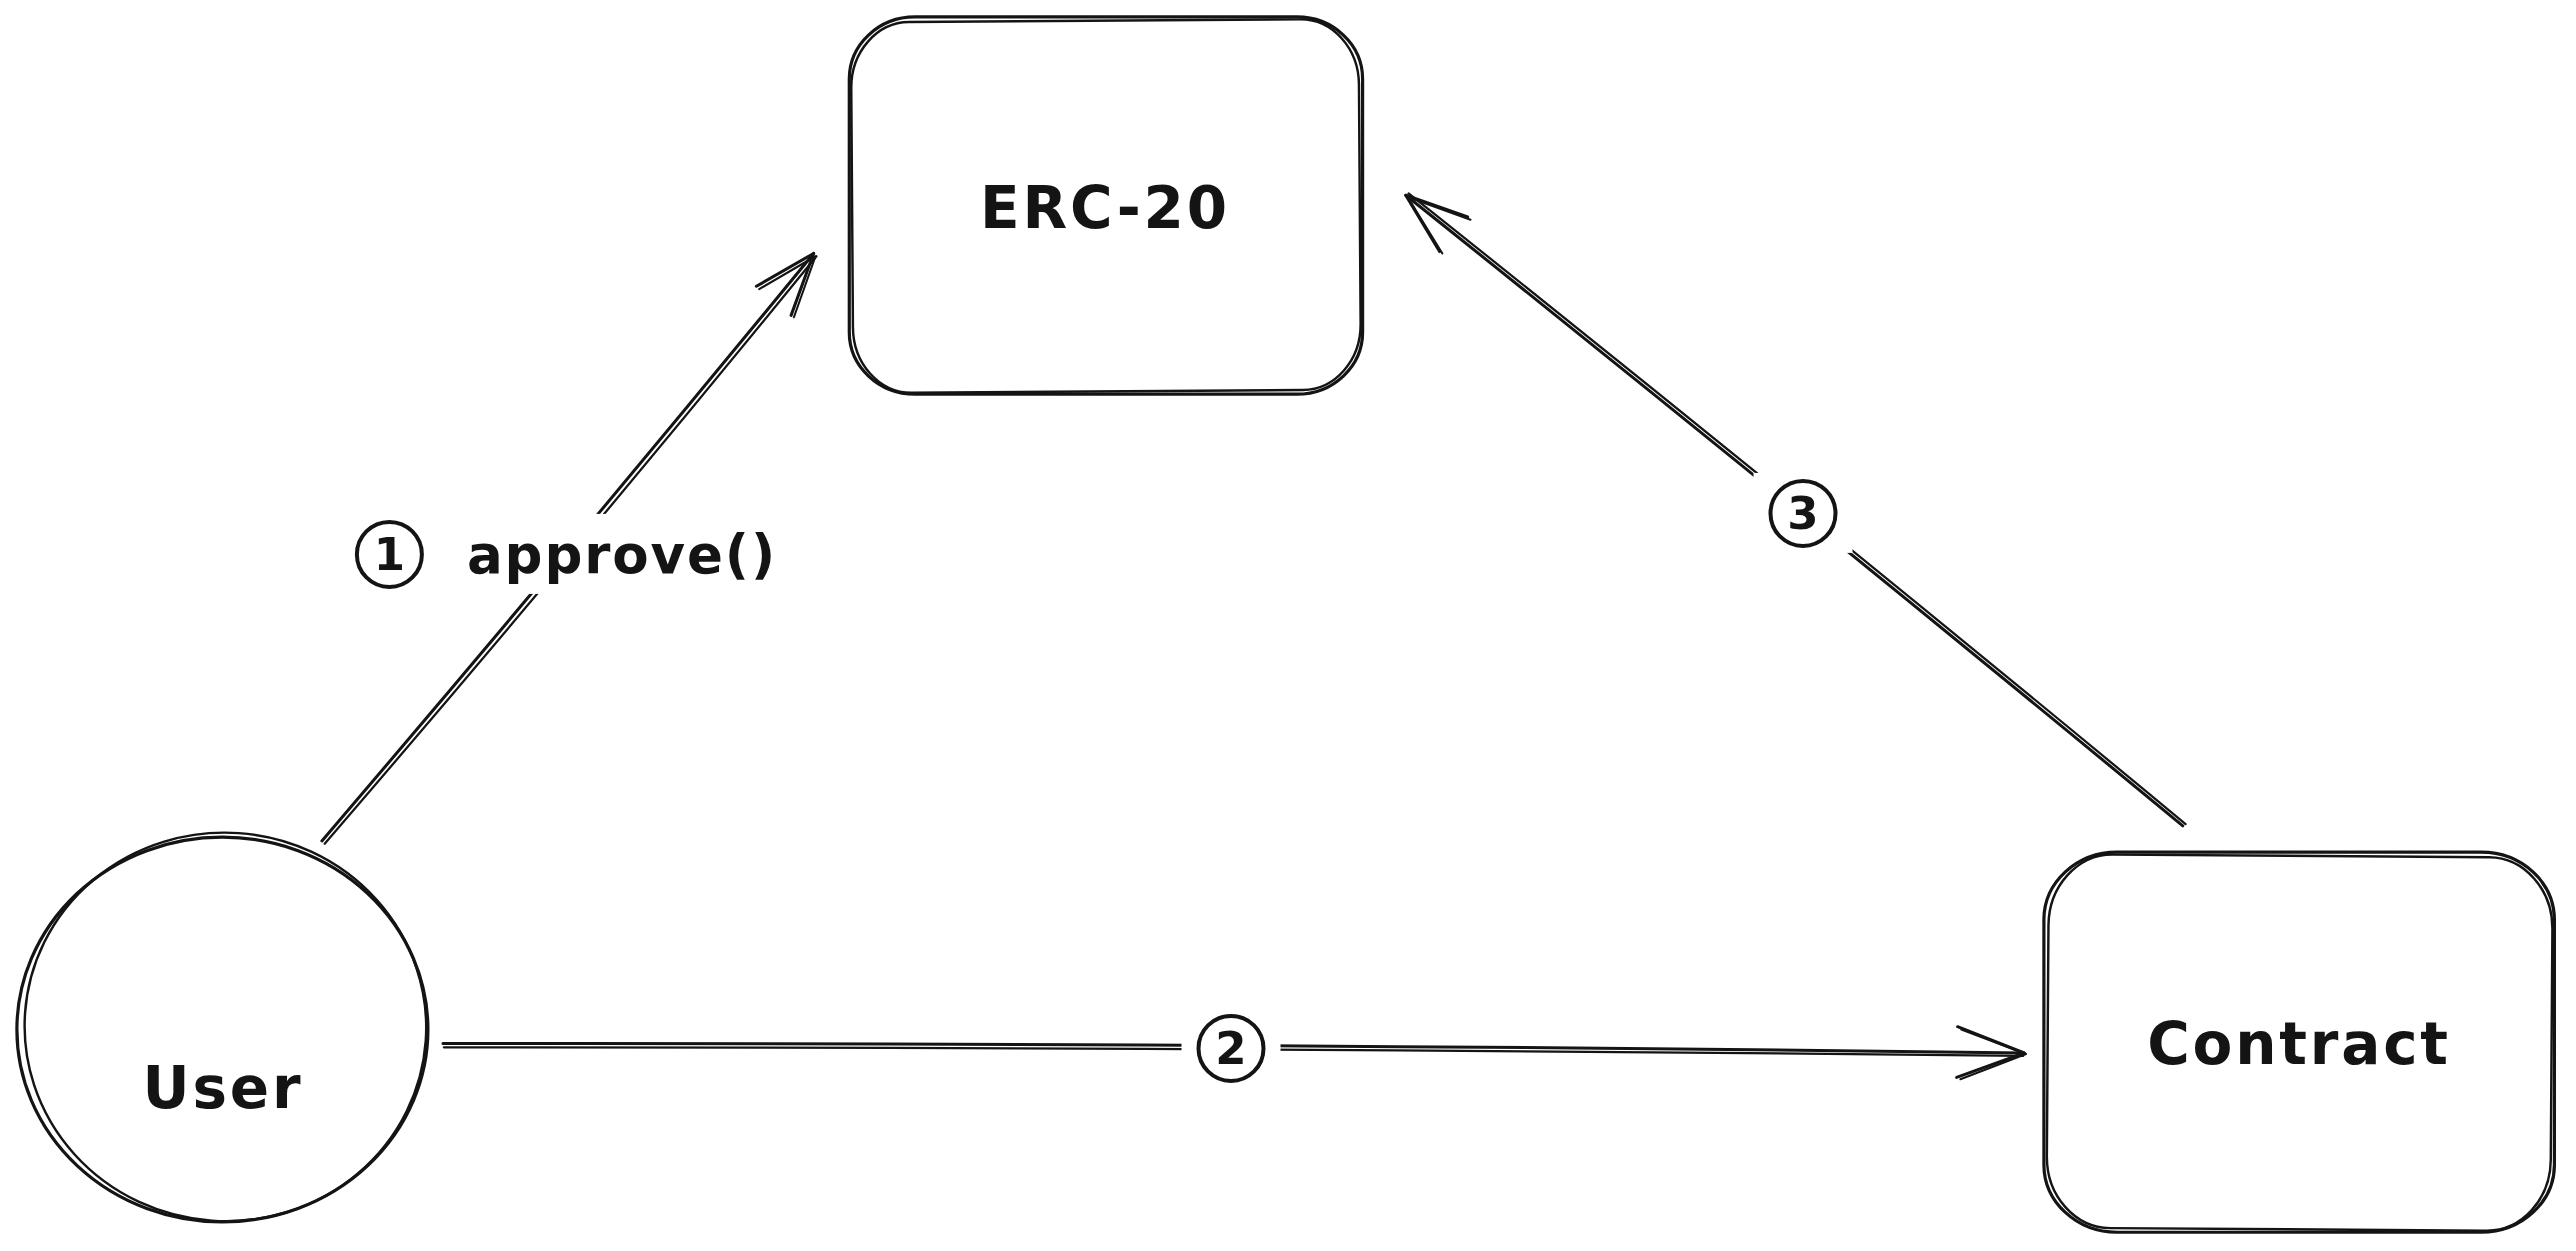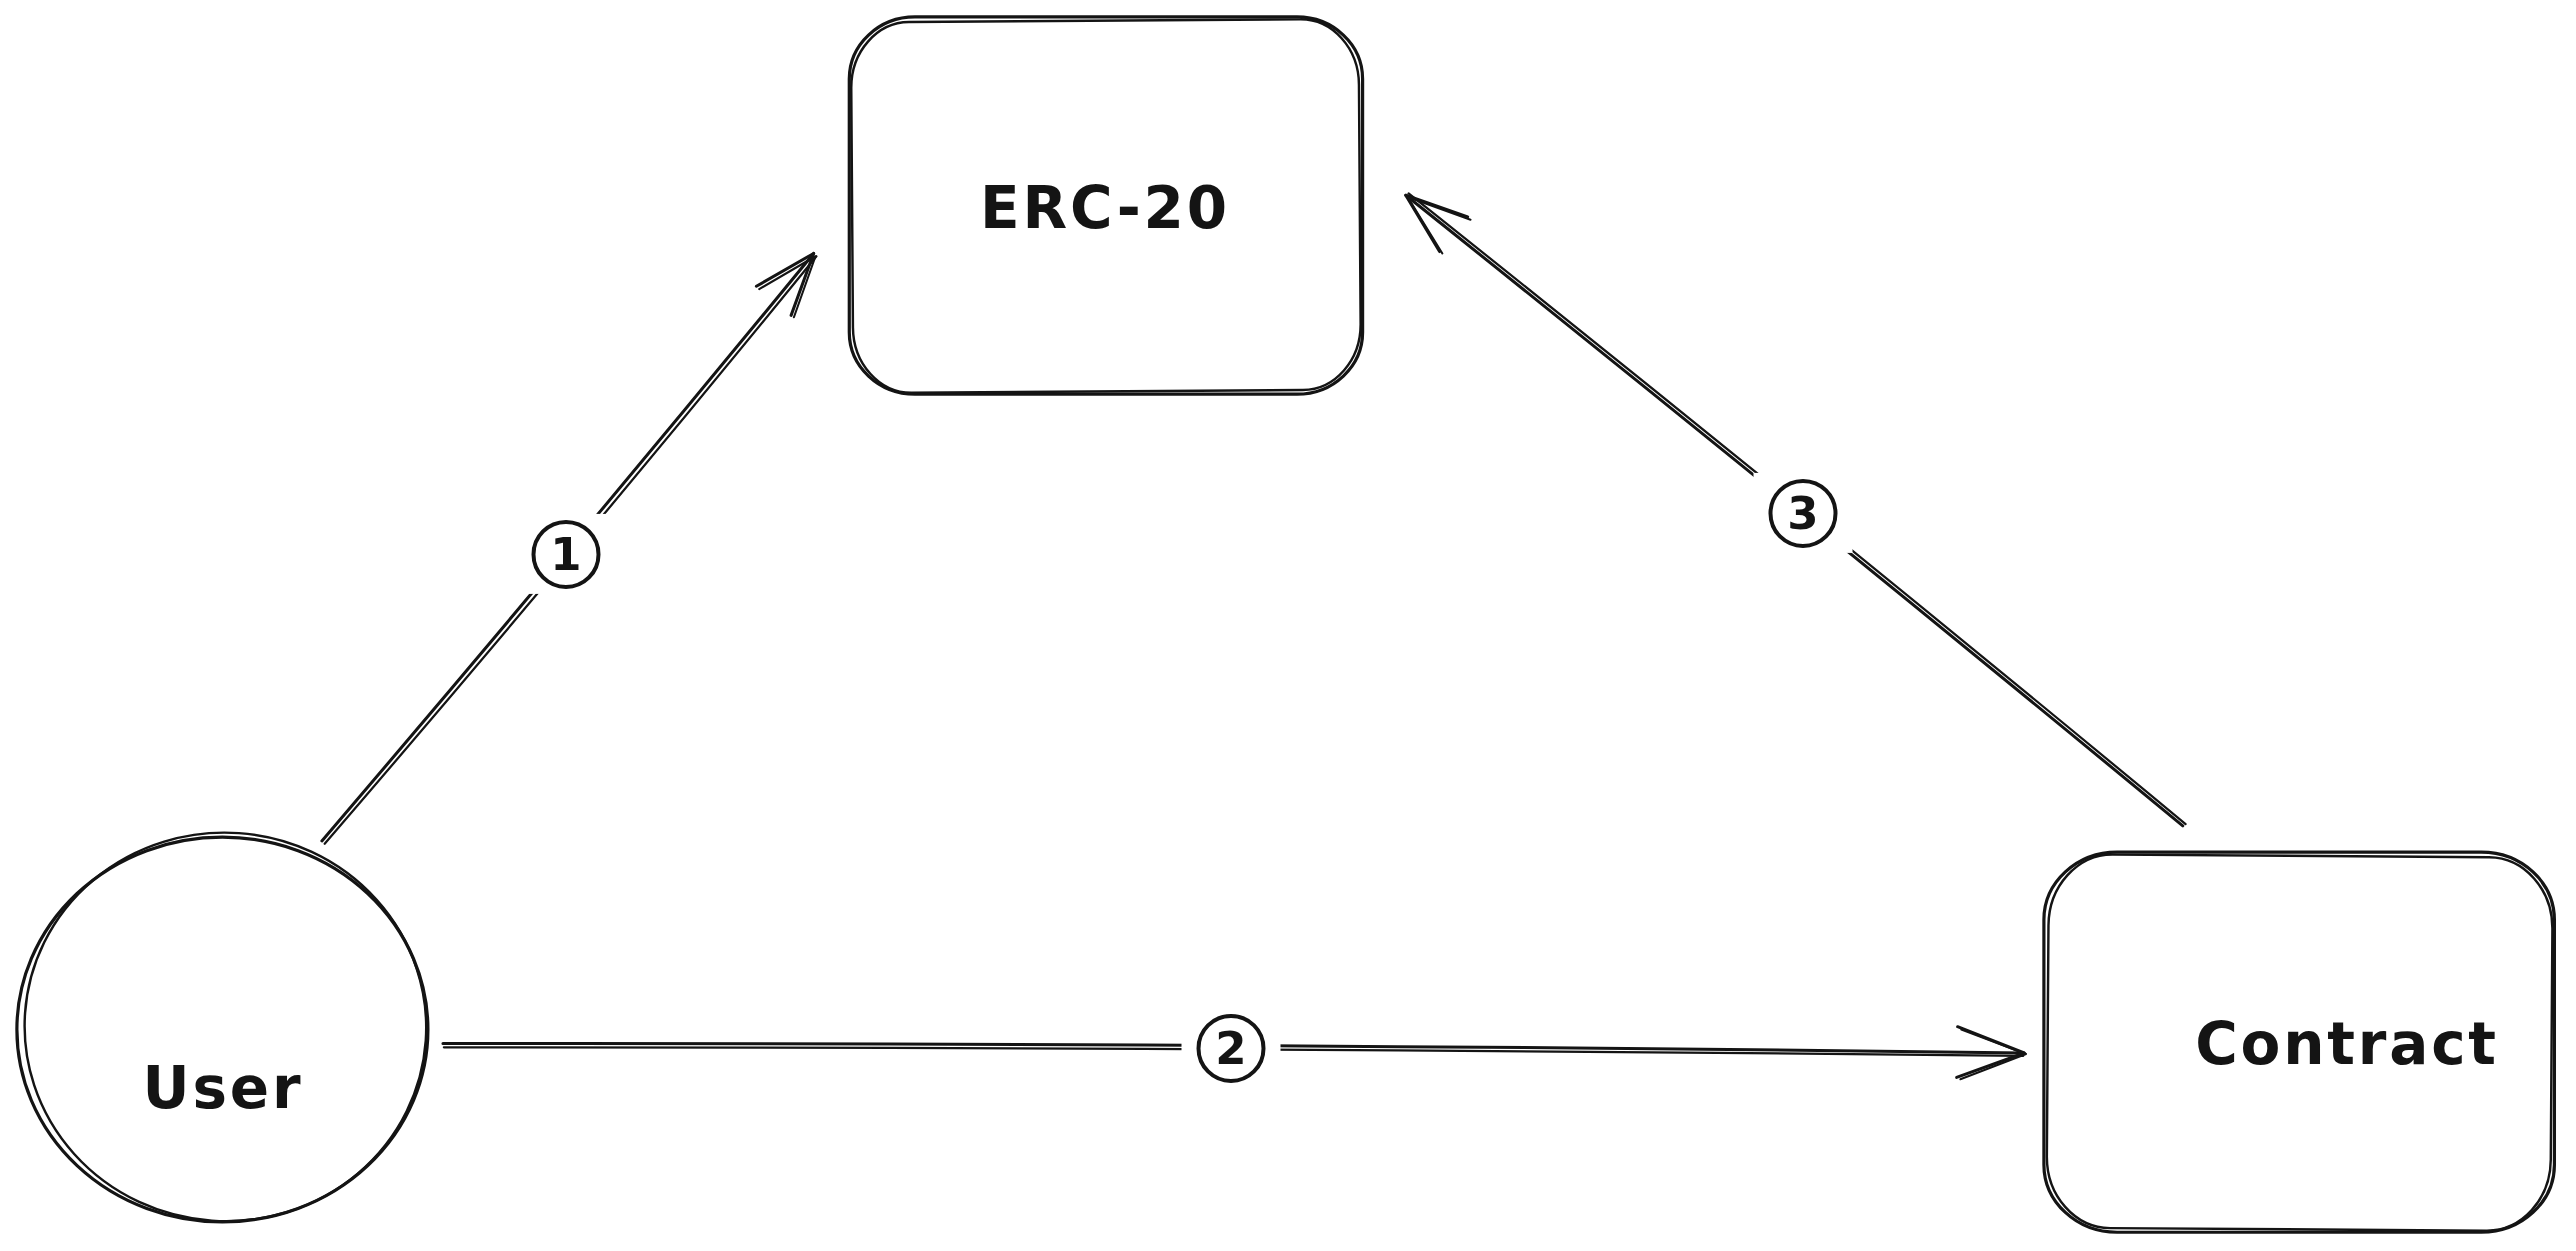--- a/index.html
+++ b/index.html
@@ -93,24 +93,25 @@
       <path d="M 2329 878 Q 1918 538 1501 206" stroke-width="2.4"></path>
       <path d="M 1564 231 L 1498 208 L 1534 268" stroke-width="3.2"></path>
       <path d="M 1567 234 L 1500 210 L 1537 270" stroke-width="2.2"></path>
     </g>
   </svg>
 
   <div class="node-label" style="left:1105px; top:208px;">ERC-20</div>
 
   <div class="node-label" style="left:223px; top:1088px;">User</div>
 
-  <div class="node-label" style="left:2299px; top:1044px;margin-left:48px;">Contract</div>
+  <div class="node-label" style="left:2299px; top:1044px;">Contract</div>
 
   <div class="edge-label" style="left:566px; top:554px;">
     <span class="step-badge">1</span>
+    <span class="edge-text">approve()</span>
   </div>
 
   <div class="edge-label" style="left:1231px; top:1048px;">
     <span class="step-badge">2</span>
   </div>
 
   <div class="edge-label" style="left:1803px; top:513px;">
     <span class="step-badge">3</span>
   </div>
 

